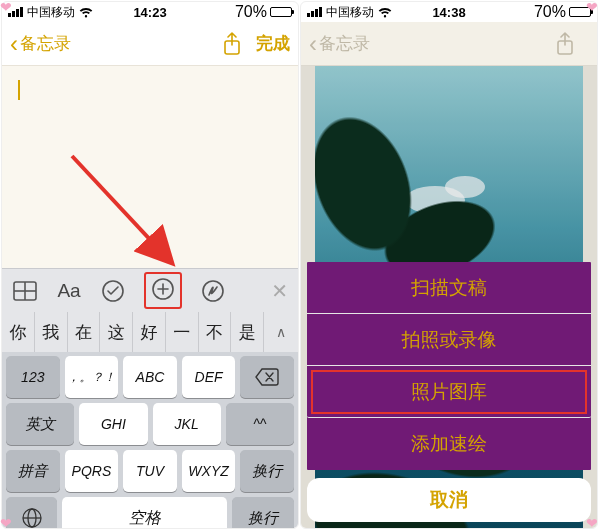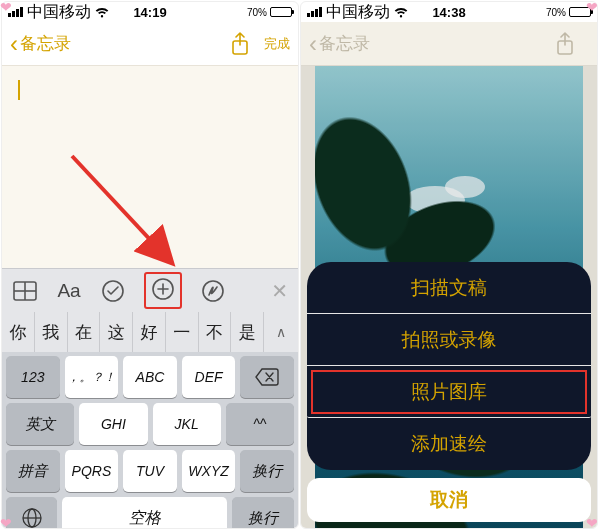--- a/index.html
+++ b/index.html
@@ -10,35 +10,35 @@
   .phone.right { margin-left: 1px; margin-top: 1px; }
 
   
   .status { height: 20px; display: flex; align-items: center; font-size: 12px; padding: 0 6px; color: #000; }
   .status .sig { display: inline-flex; gap: 1px; align-items: flex-end; margin-right: 4px; }
   .status .sig i { width: 3px; background: #000; display: inline-block; }
   .status .sig i:nth-child(1){height:4px}
   .status .sig i:nth-child(2){height:6px}
   .status .sig i:nth-child(3){height:8px}
   .status .sig i:nth-child(4){height:10px}
-  .status .carrier { font-size: 16px; margin-right: 4px; }
+  .status .carrier { font-size: 12px; margin-right: 4px; }
   .status .wifi { margin-right: auto; }
   .status .time { position: absolute; left: 0; right: 0; text-align: center; font-weight: 600; font-size: 13px; }
-  .status .batt { margin-left: auto; display: inline-flex; align-items: center; gap: 3px; font-size: 10px;}
+  .status .batt { margin-left: auto; display: inline-flex; align-items: center; gap: 3px; font-size: 16px;}
   .status .batt .bshell { width: 22px; height: 10px; border: 1px solid #000; border-radius: 2px; position: relative; }
   .status .batt .bshell::after { content:""; position:absolute; right:-3px; top:2px; width:2px; height:4px; background:#000; border-radius:0 1px 1px 0;}
   .status .batt .bfill { height: 100%; width: 70%; background: #000; }
 
   
   .nav { height: 44px; display: flex; align-items: center; padding: 0 8px; border-bottom: 1px solid #e8e3d8; background: #fff; }
   .nav .back { color: #d4a300; font-size: 17px; display: inline-flex; align-items: center; gap: 2px; }
   .nav .back .chev { font-size: 24px; line-height: 1; }
   .nav .spacer { flex: 1; }
   .nav .share { color: #d4a300; margin-right: 14px; display:inline-flex; }
-  .nav .done { color: #d4a300; font-size: 13px; font-weight: 400; }
+  .nav .done { color: #d4a300; font-size: 17px; font-weight: 700; }
 
   
   .notebody { height: 202px; background: #faf7ef; padding: 14px 16px; position: relative; }
   .cursor { width: 2px; height: 20px; background: #d4a300; }
 
   
   .kb-toolbar { height: 44px; background: #e5e6e9; display: flex; align-items: center; padding: 0 10px; gap: 18px; color: #444; border-top: 1px solid #c9cace; position: relative;}
   .kb-toolbar .ic { width: 26px; height: 26px; display: inline-flex; align-items: center; justify-content: center; }
   .kb-toolbar .plus-wrap { border: 2.5px solid #e3332b; border-radius: 3px; padding: 2px 4px; }
   .kb-toolbar .x { margin-left: auto; color: #aaa; font-size: 20px; }
@@ -70,21 +70,21 @@
   .photo { margin: 0 14px; height: 100%; background: linear-gradient(180deg,#9ed5dc 0%, #4ea0b2 35%, #14637c 70%, #0b4a60 100%); position: relative; overflow:hidden;}
   .palmL { left:-30px; top:20px; width:180px; height:260px; transform: rotate(-20deg);
            background: radial-gradient(ellipse 80px 120px at 30% 40%, #0d3020 0%, #0d3020 55%, transparent 58%),
                        radial-gradient(ellipse 100px 60px at 60% 70%, #0a2a1b 0%, #0a2a1b 55%, transparent 58%);}
   .palmR { right:-40px; top:0; width:220px; height:320px; transform: rotate(15deg);
            background: radial-gradient(ellipse 120px 80px at 60% 30%, #0d3020 0%, #0d3020 55%, transparent 58%),
                        radial-gradient(ellipse 140px 90px at 40% 65%, #0a2a1b 0%, #0a2a1b 55%, transparent 58%);}
   .cloud { position:absolute; background: rgba(255,255,255,0.7); border-radius: 50%; }
 
   .sheet { position: absolute; left: 6px; right: 6px; bottom: 6px; }
-  .sheet-group { background: #0f172a; border-radius: 24px; overflow: hidden; margin-bottom: 8px; }
+  .sheet-group { background: #701a75; border-radius: 1px; overflow: hidden; margin-bottom: 8px; }
   .sheet-item { height: 52px; display: flex; align-items: center; justify-content: center; font-size: 19px; color: #d4a300; border-bottom: 0.5px solid #e6e6e6; }
   .sheet-item:last-child { border-bottom: none; }
   .sheet-item.hl { outline: 2.5px solid #e3332b; outline-offset: -6px; border-radius: 2px;}
   .sheet-cancel { background: #fff; border-radius: 12px; height: 44px; display:flex; align-items:center; justify-content:center; font-size: 19px; font-weight: 600; color:#d4a300;}
 
   
   .corner { position:absolute; width:14px; height:14px; color:#f5a6c4; font-size:14px; line-height:1; }
   .corner.tl{left:0;top:0}.corner.tr{right:0;top:0}.corner.bl{left:0;bottom:0}.corner.br{right:0;bottom:0}
 
   svg { display:block; }
@@ -101,21 +101,21 @@
           <i></i>
           <i></i>
           <i></i>
         </span>
       <span class="carrier">中国移动</span>
       <span class="wifi">
         <svg width="14" height="11" viewBox="0 0 14 11">
             <path d="M7 10.5a1.2 1.2 0 100-2.4 1.2 1.2 0 000 2.4zM3 5.8a6 6 0 018 0l-1.3 1.3a4.2 4.2 0 00-5.4 0L3 5.8zM.7 3.5a9.3 9.3 0 0112.6 0L12 4.8a7.5 7.5 0 00-10 0L.7 3.5z" fill="#000"></path>
           </svg>
       </span>
-      <span class="time">14:19</span>
+      <span class="time">14:23</span>
       <span class="batt">
         <span>70%</span>
         <span class="bshell"><span class="bfill"></span></span>
       </span>
     </div>
 
     <div class="nav">
       <span class="back">
         <span class="chev">‹</span>
         <span>备忘录</span>

